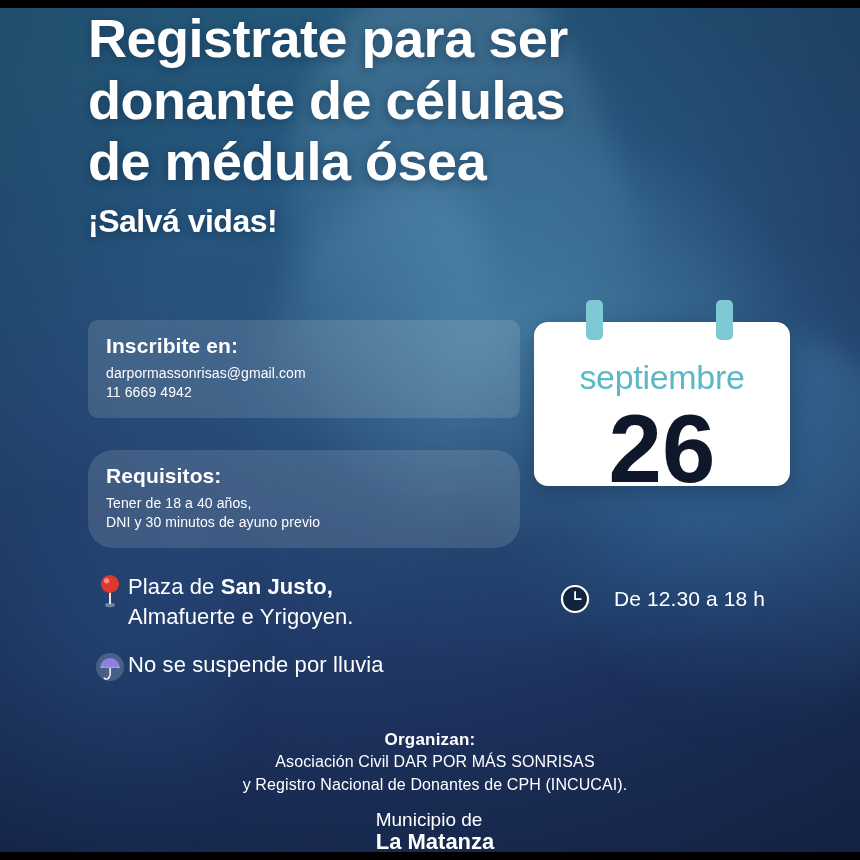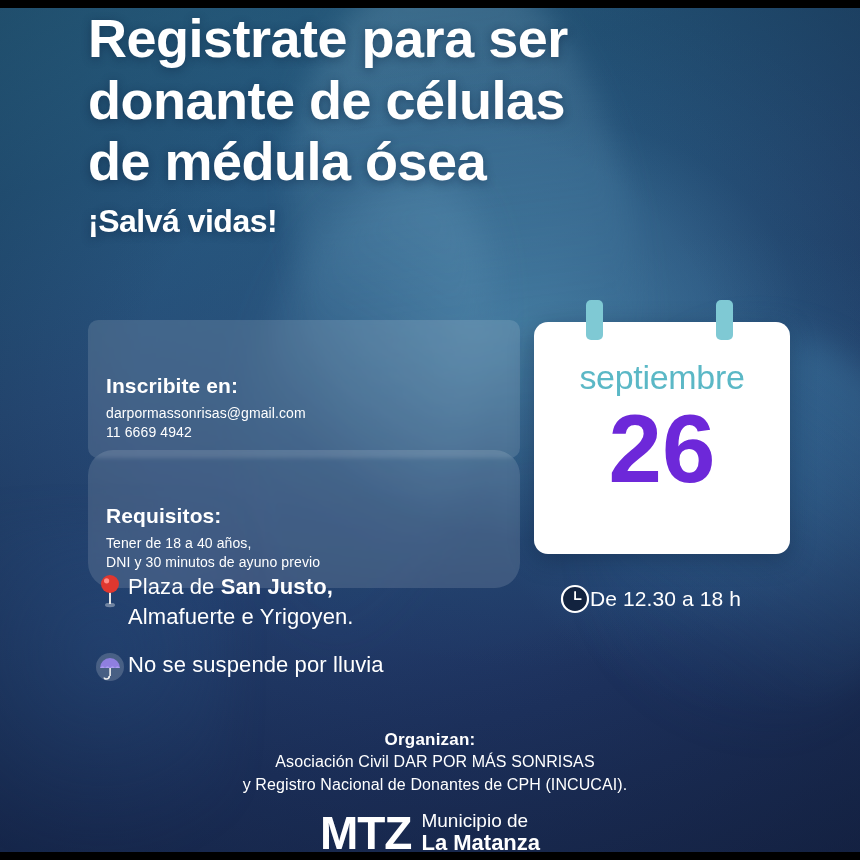--- a/index.html
+++ b/index.html
@@ -113,21 +113,20 @@
     padding: 14px 18px 16px 18px;
     color: #ffffff;
     backdrop-filter: blur(2px);
   }
   .panel .ttl {
     display: block;
     font-weight: bold;
     font-size: 21px;
     margin-bottom: 6px;
     letter-spacing: 0.1px;
-    margin-top: 40px;
   }
   .panel .txt {
     display: block;
     font-size: 14px;
     line-height: 1.35;
     letter-spacing: 0.1px;
   }
   #panel-inscribite {
     left: 88px; top: 320px; width: 396px;
   }
@@ -158,21 +157,21 @@
     letter-spacing: 0.1px;
   }
   .row .rtext b { font-weight: bold; }
 
   
   .calendar {
     position: absolute;
     left: 534px;
     top: 322px;
     width: 256px;
-    height: 232px;
+    height: 164px;
     background: #ffffff;
     border-radius: 14px;
     box-shadow: 0 6px 24px rgba(8,24,50,0.35);
     overflow: hidden;
   }
   .cal-ring {
     position: absolute;
     top: 300px;
     width: 17px;
     height: 40px;
@@ -184,39 +183,39 @@
   #cal-ring-right { left: 716px; }
   .cal-month {
     text-align: center;
     color: #5bb8c6;
     font-size: 34px;
     letter-spacing: -0.3px;
     padding-top: 36px;
   }
   .cal-day {
     text-align: center;
-    color: #6d28d9;
+    color: #0f172a;
     font-size: 96px;
     font-weight: bold;
     line-height: 1;
     margin-top: 4px;
   }
 
   
   #row-time {
     position: absolute;
     left: 560px;
     top: 584px;
     display: flex;
     align-items: center;
     color: #ffffff;
   }
   #row-time .ttext {
     font-size: 21px;
-    margin-left: 0;
+    margin-left: 24px;
     letter-spacing: 0.1px;
   }
 
   
   .footer {
     position: absolute;
     left: 0;
     top: 730px;
     width: 860px;
     text-align: center;
@@ -341,21 +340,20 @@
       <span class="ttext">De 12.30 a 18 h</span>
     </div>
 
     <div class="footer">
       <div class="org-title">Organizan:</div>
       <div class="org-line">Asociación Civil DAR POR MÁS SONRISAS</div>
       <div class="org-line">y Registro Nacional de Donantes de CPH (INCUCAI).</div>
     </div>
 
     <div class="logo">
-      <span class="mtz">MTZ</span>
       <span class="muni">
         <span class="l1">Municipio de</span><br>
         <span class="l2">La Matanza</span>
       </span>
     </div>
 
   </div>
 </div>
 
 </body></html>

